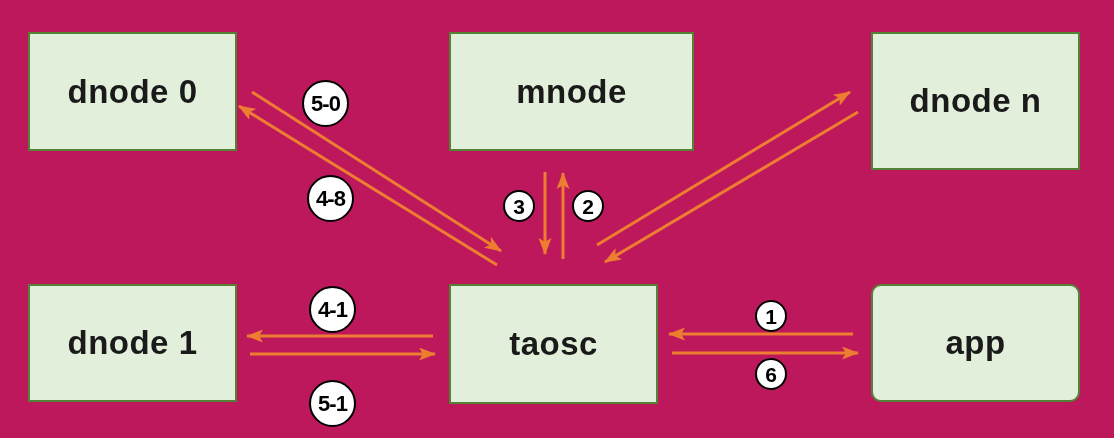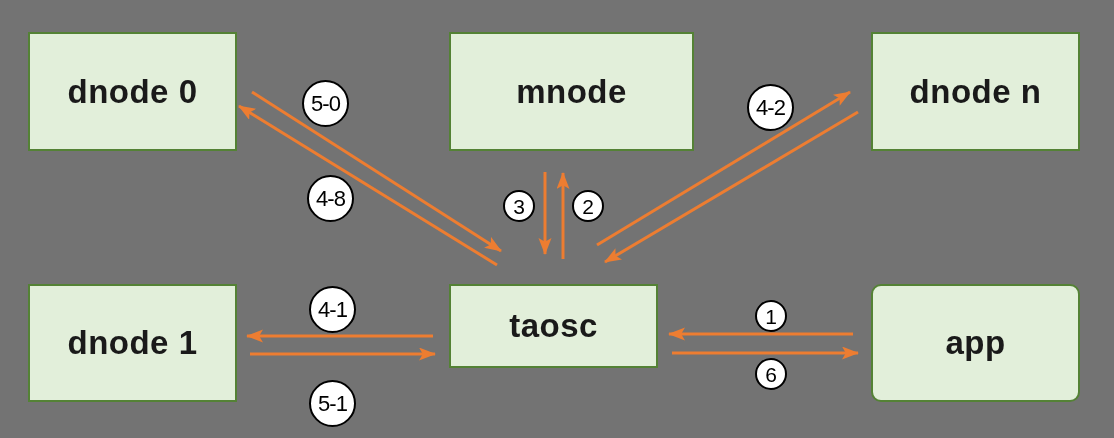--- a/index.html
+++ b/index.html
@@ -8,21 +8,21 @@
     --box-border: #548235;
     --label-border: #000000;
     --text: #1A1A1A;
   }
   * { box-sizing: border-box; }
   html, body { margin: 0; padding: 0; background: #ffffff; }
   .canvas {
     position: relative;
     width: 1114px;
     height: 438px;
-    background: #737373;
+    background: #be185d;
     font-family: "Liberation Sans", sans-serif;
     overflow: hidden;
   }
   .arrows {
     position: absolute;
     left: 0; top: 0;
     width: 1114px; height: 438px;
   }
   .arrow-line {
     stroke: var(--arrow);
@@ -44,21 +44,21 @@
   }
   .edge-label {
     position: absolute;
     border-radius: 50%;
     border: 2.4px solid var(--label-border);
     background: #ffffff;
     color: #000000;
     display: flex;
     align-items: center;
     justify-content: center;
-    font-weight: normal;
+    font-weight: bold;
     line-height: 1;
   }
   .edge-label.pair {
     width: 47px; height: 47px;
     font-size: 22px;
     letter-spacing: -1px;
   }
   .edge-label.single {
     width: 32px; height: 32px;
     font-size: 21px;
@@ -91,36 +91,35 @@
     <line class="arrow-line" x1="853" y1="334" x2="669" y2="334" marker-end="url(#ah)"></line>
     <line class="arrow-line" x1="672" y1="353" x2="858" y2="353" marker-end="url(#ah)"></line>
   </svg>
 
   <div class="node" style="left:28px;  top:32px;  width:209px; height:119px;">
     <span>dnode 0</span>
   </div>
   <div class="node" style="left:449px; top:32px;  width:245px; height:119px;">
     <span>mnode</span>
   </div>
-  <div class="node" style="left:871px; top:32px;  width:209px; height:119px;">
+  <div class="node" style="left:871px; top:32px;  width:209px; height:138px;">
     <span>dnode n</span>
   </div>
   <div class="node" style="left:28px;  top:284px; width:209px; height:118px;">
     <span>dnode 1</span>
   </div>
-  <div class="node" style="left:449px; top:284px; width:209px; height:84px;">
+  <div class="node" style="left:449px; top:284px; width:209px; height:120px;">
     <span>taosc</span>
   </div>
   <div class="node" style="left:871px; top:284px; width:209px; height:118px;border-radius:10px;">
     <span>app</span>
   </div>
 
   <div class="edge-label pair" style="left:302px; top:80px;">5-0</div>
   <div class="edge-label pair" style="left:307px; top:175px;">4-8</div>
   <div class="edge-label single" style="left:503px; top:190px;">3</div>
   <div class="edge-label single" style="left:572px; top:190px;">2</div>
-  <div class="edge-label pair" style="left:747px; top:84px;">4-2</div>
   <div class="edge-label pair" style="left:309px; top:286px;">4-1</div>
   <div class="edge-label pair" style="left:309px; top:380px;">5-1</div>
   <div class="edge-label single" style="left:755px; top:300px;">1</div>
   <div class="edge-label single" style="left:755px; top:358px;">6</div>
 
 </div>
 
 </body></html>

